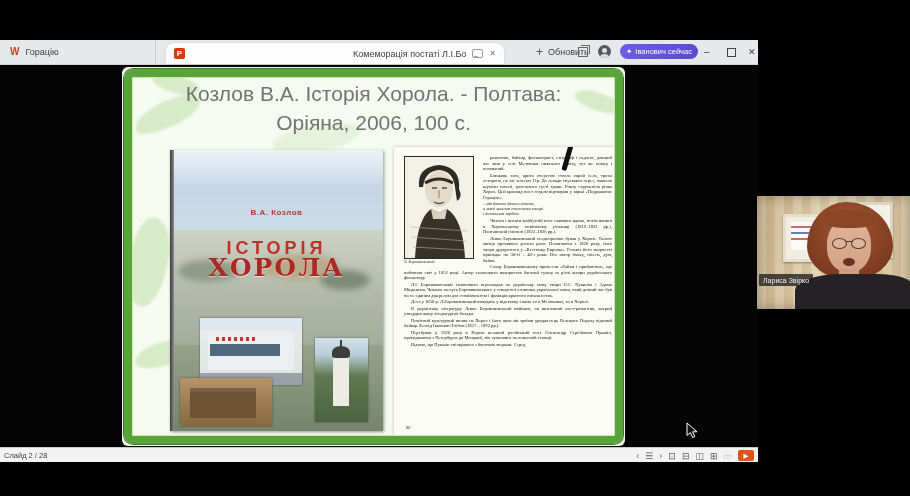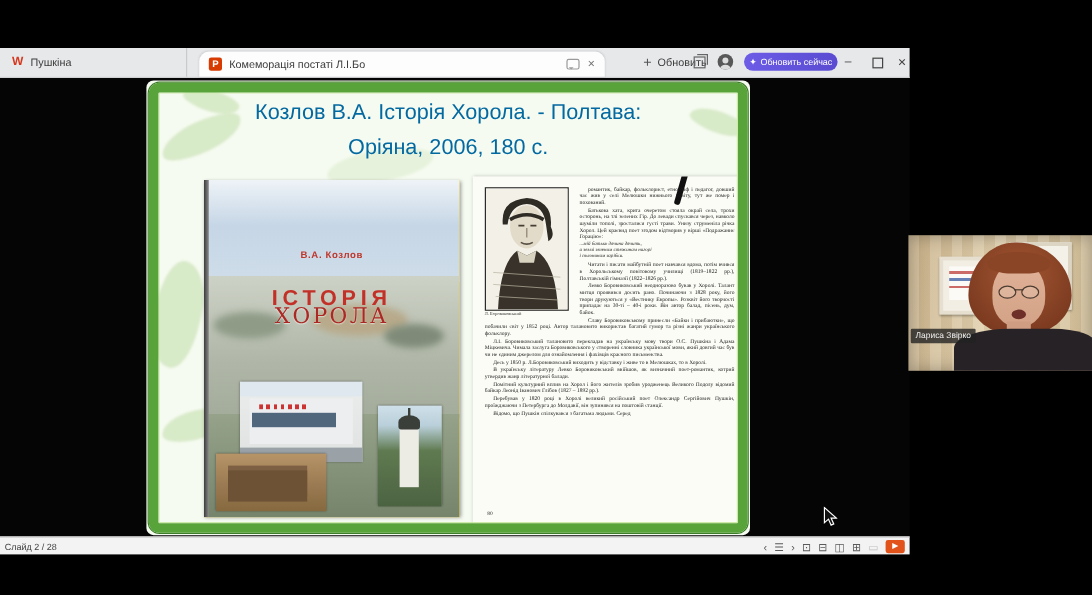--- a/index.html
+++ b/index.html
@@ -8,21 +8,21 @@
   .abs{position:absolute;}
 
   
   #browser{left:0;top:40px;width:758px;height:422px;background:#050505;}
   #tabbar{left:0;top:0;width:758px;height:24px;background:#e7e8ea;border-bottom:1px solid #d0d1d3;}
   .tab-home{left:0;top:0;width:156px;height:24px;display:flex;align-items:center;gap:6px;padding-left:10px;box-sizing:border-box;border-right:1px solid #c9cacc;}
   .applogo{color:#d6381f;font-weight:bold;font-size:10px;line-height:10px;}
   .tab-label{font-size:9px;color:#3c3c3c;white-space:nowrap;overflow:hidden;}
   .tab-active{left:166px;top:3px;width:338px;height:21px;background:#fdfdfe;border-radius:8px 8px 0 0;display:flex;align-items:center;gap:6px;padding:0 8px;box-sizing:border-box;box-shadow:0 0 2px rgba(0,0,0,.15);}
   .pptico{width:11px;height:11px;background:#d83b01;border-radius:2px;color:#fff;font-size:8px;font-weight:bold;display:flex;align-items:center;justify-content:center;flex:0 0 auto;}
-  .tab-active .tab-label{flex:1 1 auto;}
+  .tab-active .tab-label{flex:1 1 auto;text-align:right;}
   .bubble{width:9px;height:7px;border:1px solid #9a9a9a;border-radius:2px;position:relative;flex:0 0 auto;}
   .bubble:after{content:"";position:absolute;left:1px;bottom:-3px;border:2px solid transparent;border-top-color:#9a9a9a;}
   .xglyph{font-size:8px;color:#777;flex:0 0 auto;}
   .newtab{left:536px;top:0;height:24px;display:flex;align-items:center;gap:5px;color:#4a4a4a;}
   .plus{font-size:12px;line-height:12px;color:#555;}
   .copyico{left:578px;top:7px;width:8px;height:8px;border:1px solid #666;background:transparent;}
   .copyico:after{content:"";position:absolute;left:2px;top:-3px;width:8px;height:8px;border:1px solid #666;border-left:none;border-bottom:none;}
   .avatar{left:598px;top:5px;width:13px;height:13px;border-radius:50%;background:#585858;overflow:hidden;}
   .avatar i{position:absolute;left:4px;top:2.5px;width:5px;height:5px;border-radius:50%;background:#ddd;}
   .avatar u{position:absolute;left:2px;top:8.5px;width:9px;height:7px;border-radius:50% 50% 0 0;background:#ddd;}
@@ -35,30 +35,30 @@
   #slideCounter{font-size:7.5px;color:#3f3f3f;margin-left:4px;}
   #tools{position:absolute;right:4px;top:0;height:15px;display:flex;align-items:center;gap:6px;}
   #tools .tool{font-size:9px;color:#5a5a5a;line-height:10px;}
   #tools .tool.dim{opacity:.35;}
   #tools .tool.accent{width:16px;height:11px;background:#e2521b;border-radius:2px;color:#fff;font-size:6.5px;display:flex;align-items:center;justify-content:center;}
 
   
   #slide{left:122px;top:27px;width:503px;height:379px;background:#f6fbf1;border-radius:6px;overflow:hidden;}
   #frame{position:absolute;left:2px;top:2px;right:2px;bottom:2px;border:8px solid #58a33a;border-radius:9px;box-shadow:inset 0 0 0 1px #cdeaa9, 0 0 0 1px #3c7d28;pointer-events:none;}
   .leaf{background:rgba(168,208,136,.38);border-radius:50% 50% 50% 50%/60% 40% 60% 40%;filter:blur(1px);}
-  #slideTitle{left:20px;top:12px;width:463px;text-align:center;font-size:18px;line-height:29px;color:#0369a1;}
-
-  
-  #cover{left:48px;top:83px;width:213px;height:281px;background:#fde047;overflow:hidden;box-shadow:1px 1px 3px rgba(0,0,0,.4);}
+  #slideTitle{left:20px;top:12px;width:463px;text-align:center;font-size:21px;line-height:29px;color:#737373;}
+
+  
+  #cover{left:48px;top:83px;width:213px;height:281px;background:#7dd3fc;overflow:hidden;box-shadow:1px 1px 3px rgba(0,0,0,.4);}
   .cov-sky{left:0;top:0;width:100%;height:85px;background:linear-gradient(#eef3f7 0%,#c6d6e6 45%,#cfdde9 100%);}
   .cov-pan{left:0;top:80px;width:100%;height:118px;background:linear-gradient(#cdd2c6,#b0b7a8 60%,#a3ab9b);}
   .cov-pan i{position:absolute;border-radius:50%;filter:blur(3px);}
   .cov-author{left:0;top:58px;width:100%;text-align:center;font-size:8px;font-weight:bold;color:#bf372b;letter-spacing:.5px;}
   .cov-t1{left:0;top:88px;width:100%;text-align:center;font-size:18px;font-weight:bold;letter-spacing:4px;color:#c23028;}
-  .cov-t2{left:0;top:103px;width:100%;text-align:center;font-family:"DejaVu Serif",serif;font-size:18px;font-weight:normal;letter-spacing:2px;color:#ab2824;text-shadow:0 1px 1px rgba(255,255,255,.6);}
+  .cov-t2{left:0;top:103px;width:100%;text-align:center;font-family:"DejaVu Serif",serif;font-size:25px;font-weight:bold;letter-spacing:2px;color:#ab2824;text-shadow:0 1px 1px rgba(255,255,255,.6);}
   .ph{box-shadow:0 0 2px rgba(0,0,0,.45);}
   .ph-build{left:30px;top:168px;width:102px;height:67px;background:linear-gradient(#dfe8ee 0%,#dfe8ee 18%,#e9ebea 19%,#dfe2e0 100%);}
   .ph-build .fac{position:absolute;left:8px;top:14px;width:86px;height:38px;background:#edeef0;}
   .ph-build .win{position:absolute;left:10px;top:26px;width:70px;height:12px;background:#50677c;}
   .ph-build .sign{position:absolute;left:16px;top:19px;width:40px;height:4px;background:repeating-linear-gradient(90deg,#c33 0 3px,transparent 3px 6px);}
   .ph-build .base{position:absolute;left:0;bottom:0;width:100%;height:12px;background:#9aa2a8;}
   .ph-sepia{left:10px;top:228px;width:92px;height:48px;background:linear-gradient(#b79468,#9a7a52 55%,#86693f);}
   .ph-sepia i{position:absolute;left:10px;top:14px;width:66px;height:26px;background:#6e5236;box-shadow:0 -4px 0 #7d6044;}
   .ph-church{left:145px;top:188px;width:53px;height:84px;background:linear-gradient(#cfe0ea 0%,#b9cfd9 20%,#5f7a50 45%,#4c6342 100%);}
   .ph-church .tower{position:absolute;left:18px;top:18px;width:16px;height:50px;background:#ecebe4;}
@@ -106,21 +106,21 @@
   #nameTag{left:2px;top:78px;background:rgba(35,35,35,.8);color:#efefef;font-size:7px;line-height:9px;padding:1.5px 4px;border-radius:1px;}
 </style>
 </head>
 <body>
 
 <div id="browser" class="abs">
 
   <div id="tabbar" class="abs">
     <div class="abs tab-home">
       <span class="applogo">W</span>
-      <span class="tab-label">Пушкіна</span>
+      <span class="tab-label">Горацію</span>
     </div>
 
     <div class="abs tab-active">
       <span class="pptico">P</span>
       <span class="tab-label">Комеморація постаті Л.І.Бо</span>
       <span class="bubble"></span>
       <span class="xglyph">✕</span>
     </div>
 
     <div class="abs newtab">
@@ -129,39 +129,39 @@
     </div>
 
     <span class="abs copyico"></span>
     <span class="abs avatar">
         <i></i>
         <u></u>
       </span>
 
     <div id="updateBtn" class="abs">
       <span>✦</span>
-      <span>Обновить сейчас</span>
+      <span>Іванович сейчас</span>
     </div>
 
     <span class="abs winctl" style="left:704px;">–</span>
     <span class="abs winmax"></span>
     <span class="abs winctl" style="left:748px;font-size:9px;">✕</span>
   </div>
 
   <div id="slide" class="abs">
     <div class="abs leaf" style="left:10px;top:34px;width:72px;height:26px;transform:rotate(-24deg);"></div>
     <div class="abs leaf" style="left:30px;top:8px;width:48px;height:18px;transform:rotate(18deg);"></div>
     <div class="abs leaf" style="left:6px;top:150px;width:40px;height:90px;transform:rotate(8deg);"></div>
     <div class="abs leaf" style="left:12px;top:275px;width:60px;height:24px;transform:rotate(-14deg);"></div>
     <div class="abs leaf" style="left:452px;top:26px;width:50px;height:18px;transform:rotate(20deg);"></div>
     <div class="abs leaf" style="left:150px;top:58px;width:90px;height:26px;transform:rotate(-8deg);opacity:.5;"></div>
 
     <div id="slideTitle" class="abs">
       <div>Козлов В.А. Історія Хорола. - Полтава:</div>
-      <div>Оріяна, 2006, 180 с.</div>
+      <div>Оріяна, 2006, 100 с.</div>
     </div>
 
     <div id="cover" class="abs">
       <div class="abs cov-sky"></div>
       <div class="abs cov-pan">
         <i style="left:8px;top:30px;width:60px;height:22px;background:#8f9b87;"></i>
         <i style="left:90px;top:24px;width:80px;height:26px;background:#b8aa8b;"></i>
         <i style="left:150px;top:40px;width:50px;height:20px;background:#7f8b78;"></i>
       </div>
       <div class="abs cov-author">В.А. Козлов</div>

